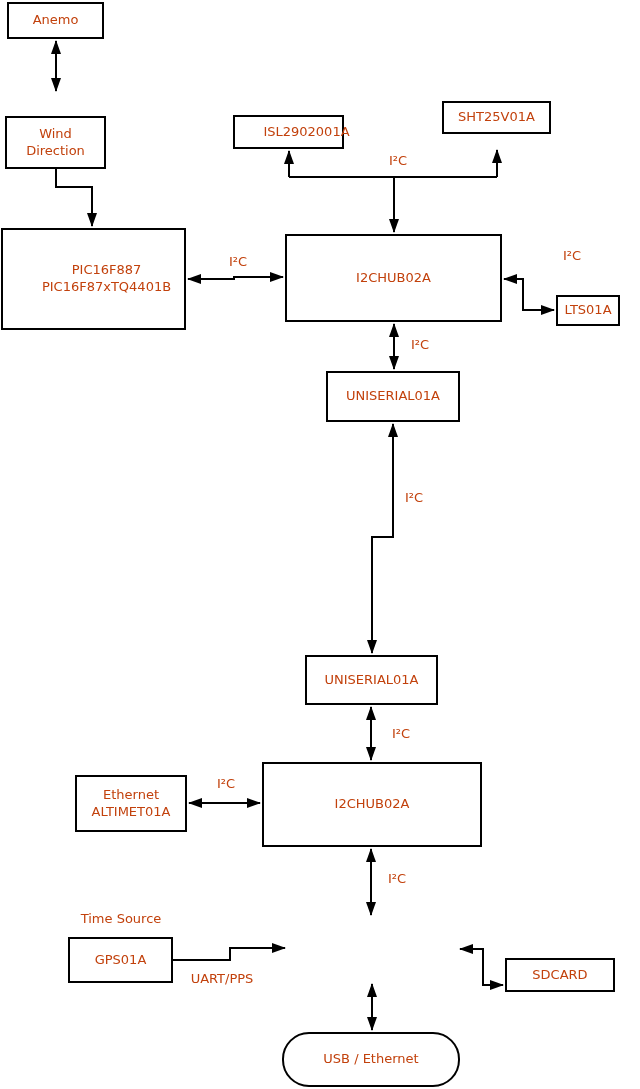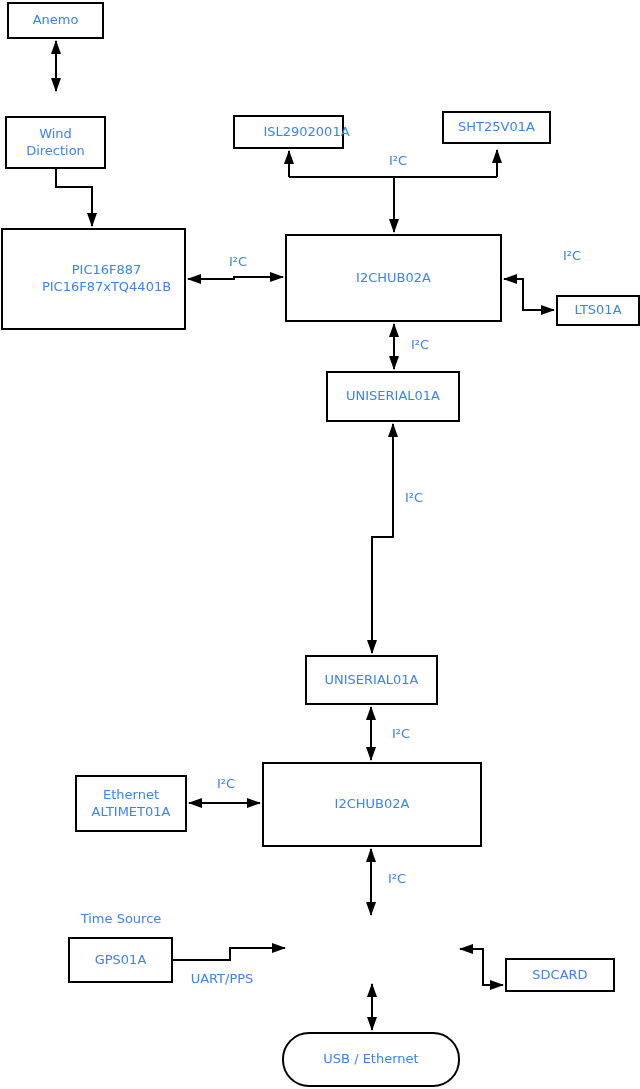--- a/index.html
+++ b/index.html
@@ -6,21 +6,21 @@
     margin: 0;
     padding: 0;
     background: #ffffff;
   }
   .canvas {
     position: relative;
     width: 640px;
     height: 1089px;
     background: #ffffff;
     font-family: "DejaVu Sans", "Liberation Sans", sans-serif;
-    color: #3b82f6;
+    color: #c2410c;
     overflow: hidden;
   }
   .edges {
     position: absolute;
     left: 0;
     top: 0;
     width: 640px;
     height: 1089px;
   }
   .node {
@@ -81,25 +81,25 @@
   <div class="node" style="left:7px; top:2px; width:97px; height:37px;">Anemo</div>
 
   <div class="node" style="left:5px; top:93px; width:101px; height:53px;margin-top:23px;">Wind
 Direction</div>
 
   <div class="node" style="left:1px; top:228px; width:185px; height:102px;padding-left:26px;">PIC16F887
 PIC16F87xTQ4401B</div>
 
   <div class="node" style="left:233px; top:115px; width:111px; height:34px;padding-left:36px;">ISL2902001A</div>
 
-  <div class="node" style="left:442px; top:111px; width:109px; height:33px;">SHT25V01A</div>
+  <div class="node" style="left:442px; top:101px; width:109px; height:33px;">SHT25V01A</div>
 
   <div class="node" style="left:285px; top:234px; width:217px; height:88px;">I2CHUB02A</div>
 
-  <div class="node" style="left:556px; top:295px; width:84px; height:31px;">LTS01A</div>
+  <div class="node" style="left:556px; top:295px; width:64px; height:31px;">LTS01A</div>
 
   <div class="node" style="left:326px; top:371px; width:134px; height:51px;">UNISERIAL01A</div>
 
   <div class="node" style="left:305px; top:655px; width:133px; height:50px;">UNISERIAL01A</div>
 
   <div class="node" style="left:262px; top:762px; width:220px; height:85px;">I2CHUB02A</div>
 
   <div class="node" style="left:75px; top:775px; width:112px; height:57px;">Ethernet
 ALTIMET01A</div>
 

